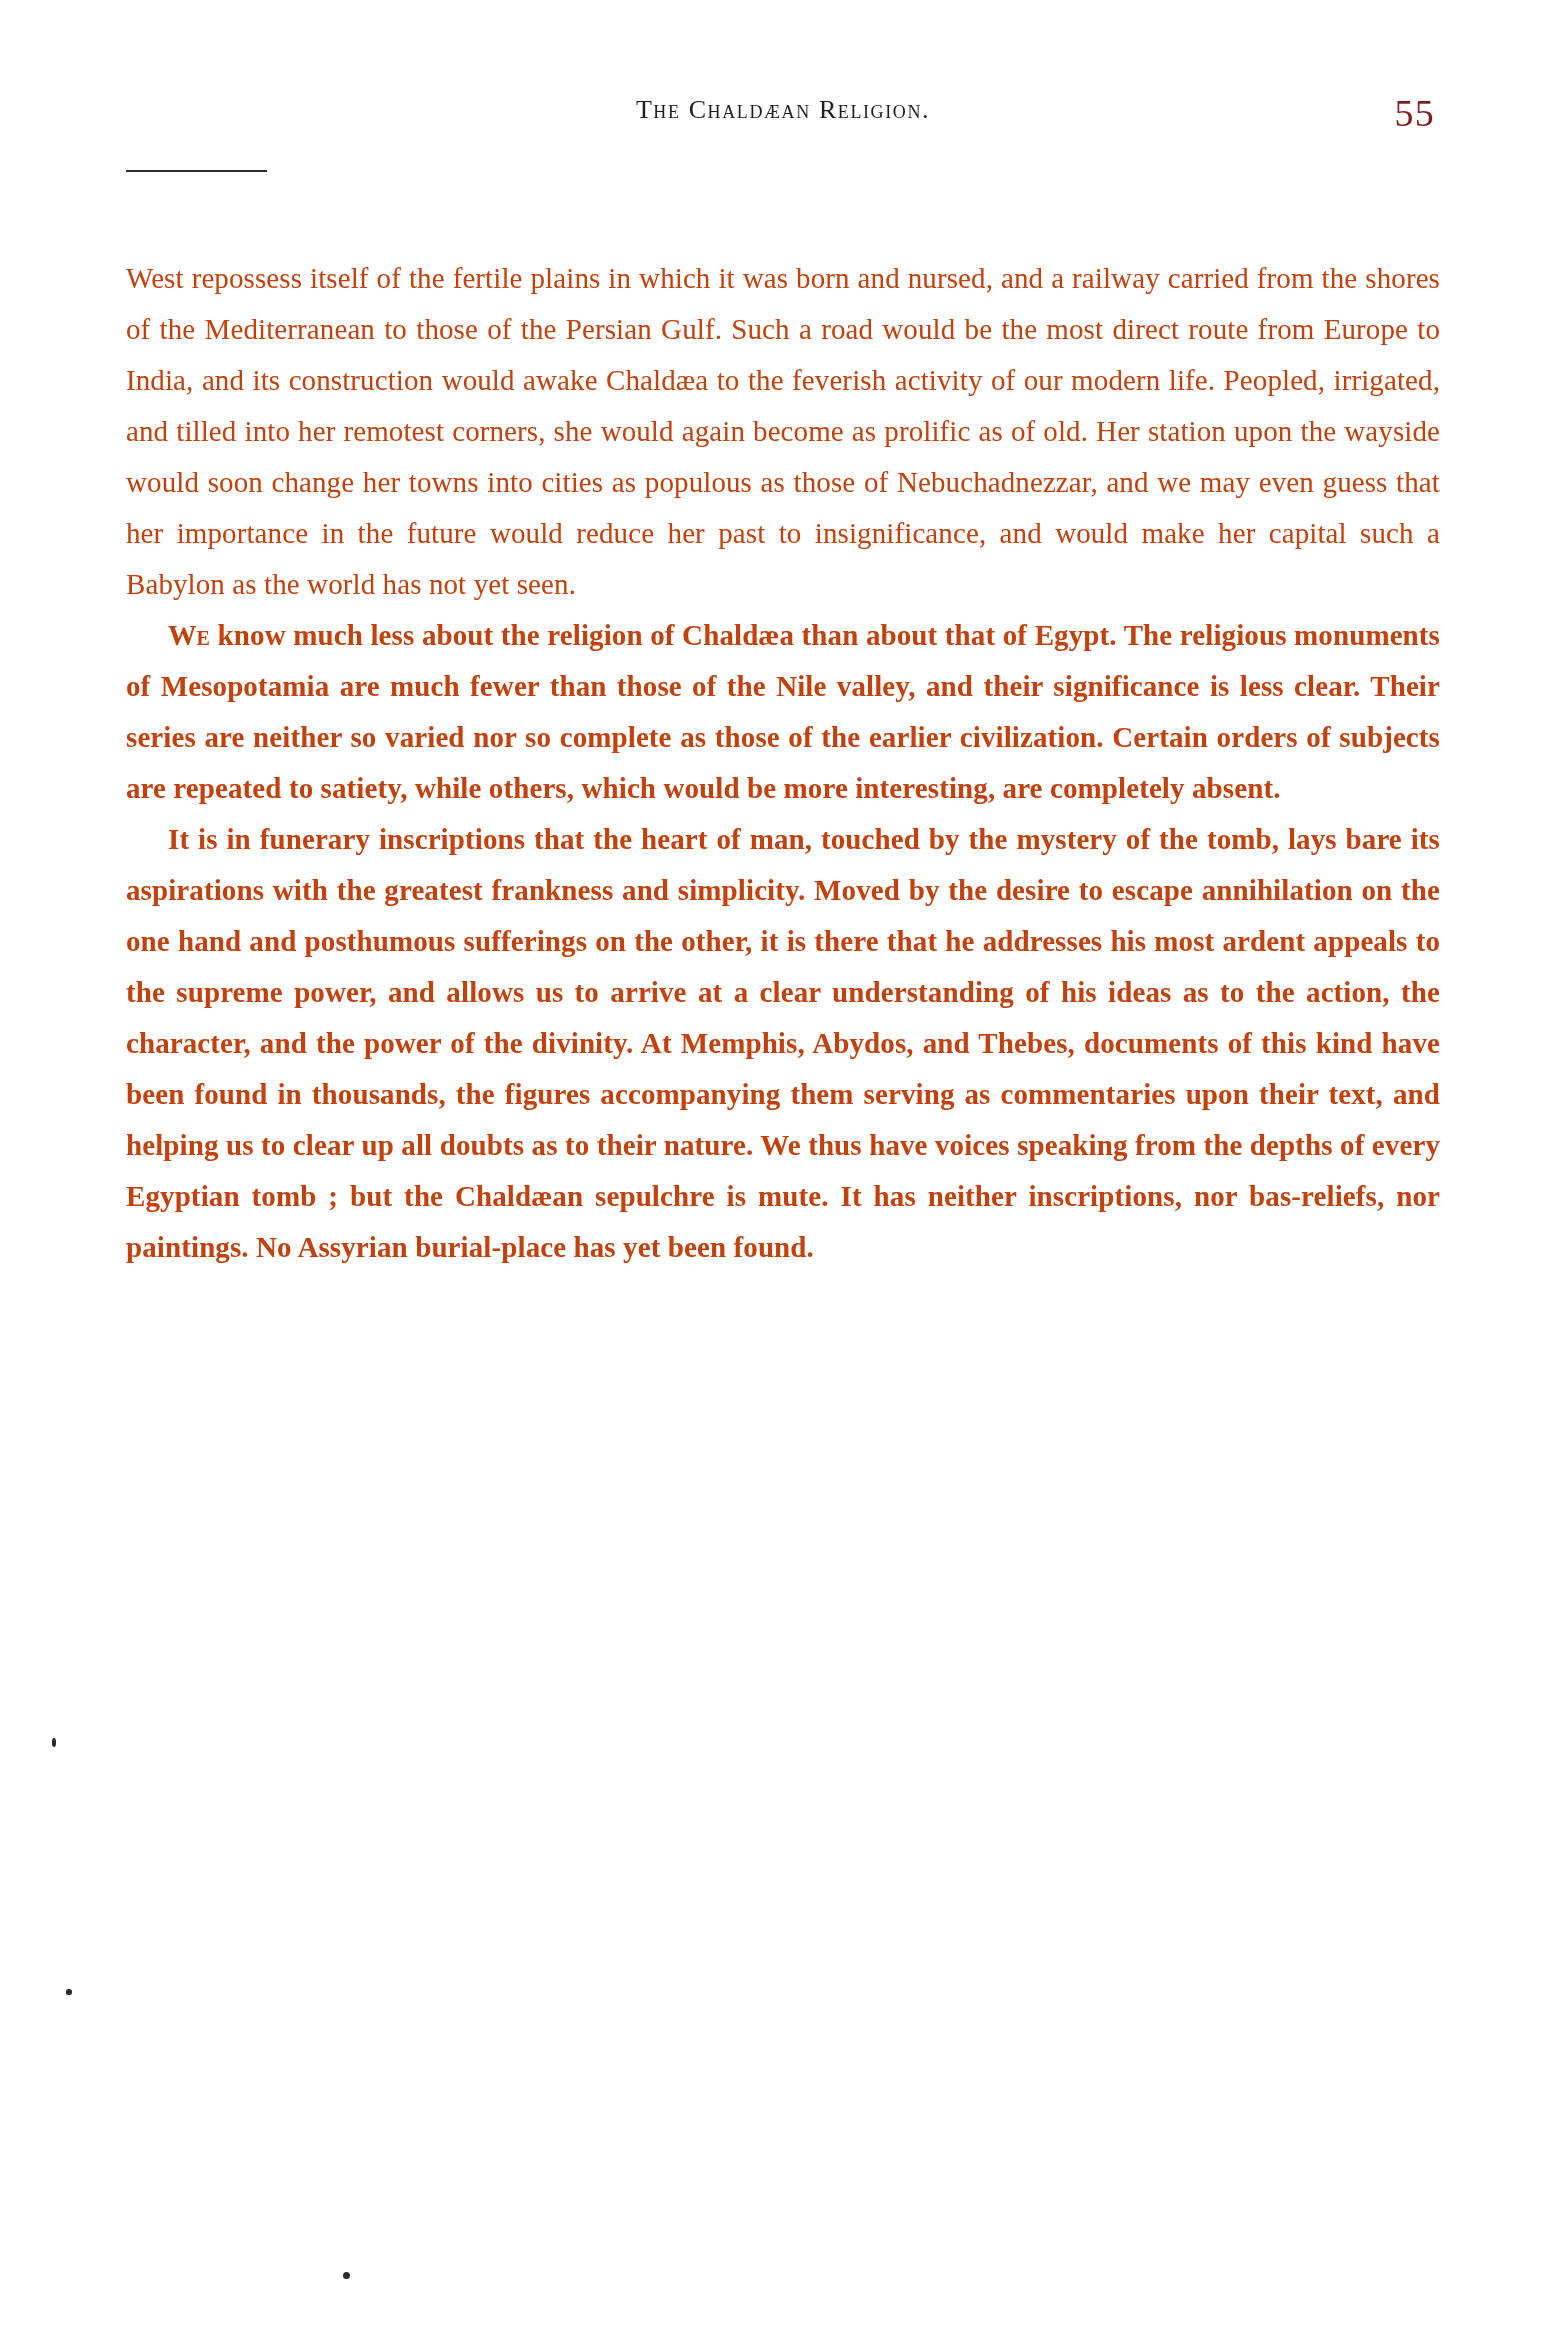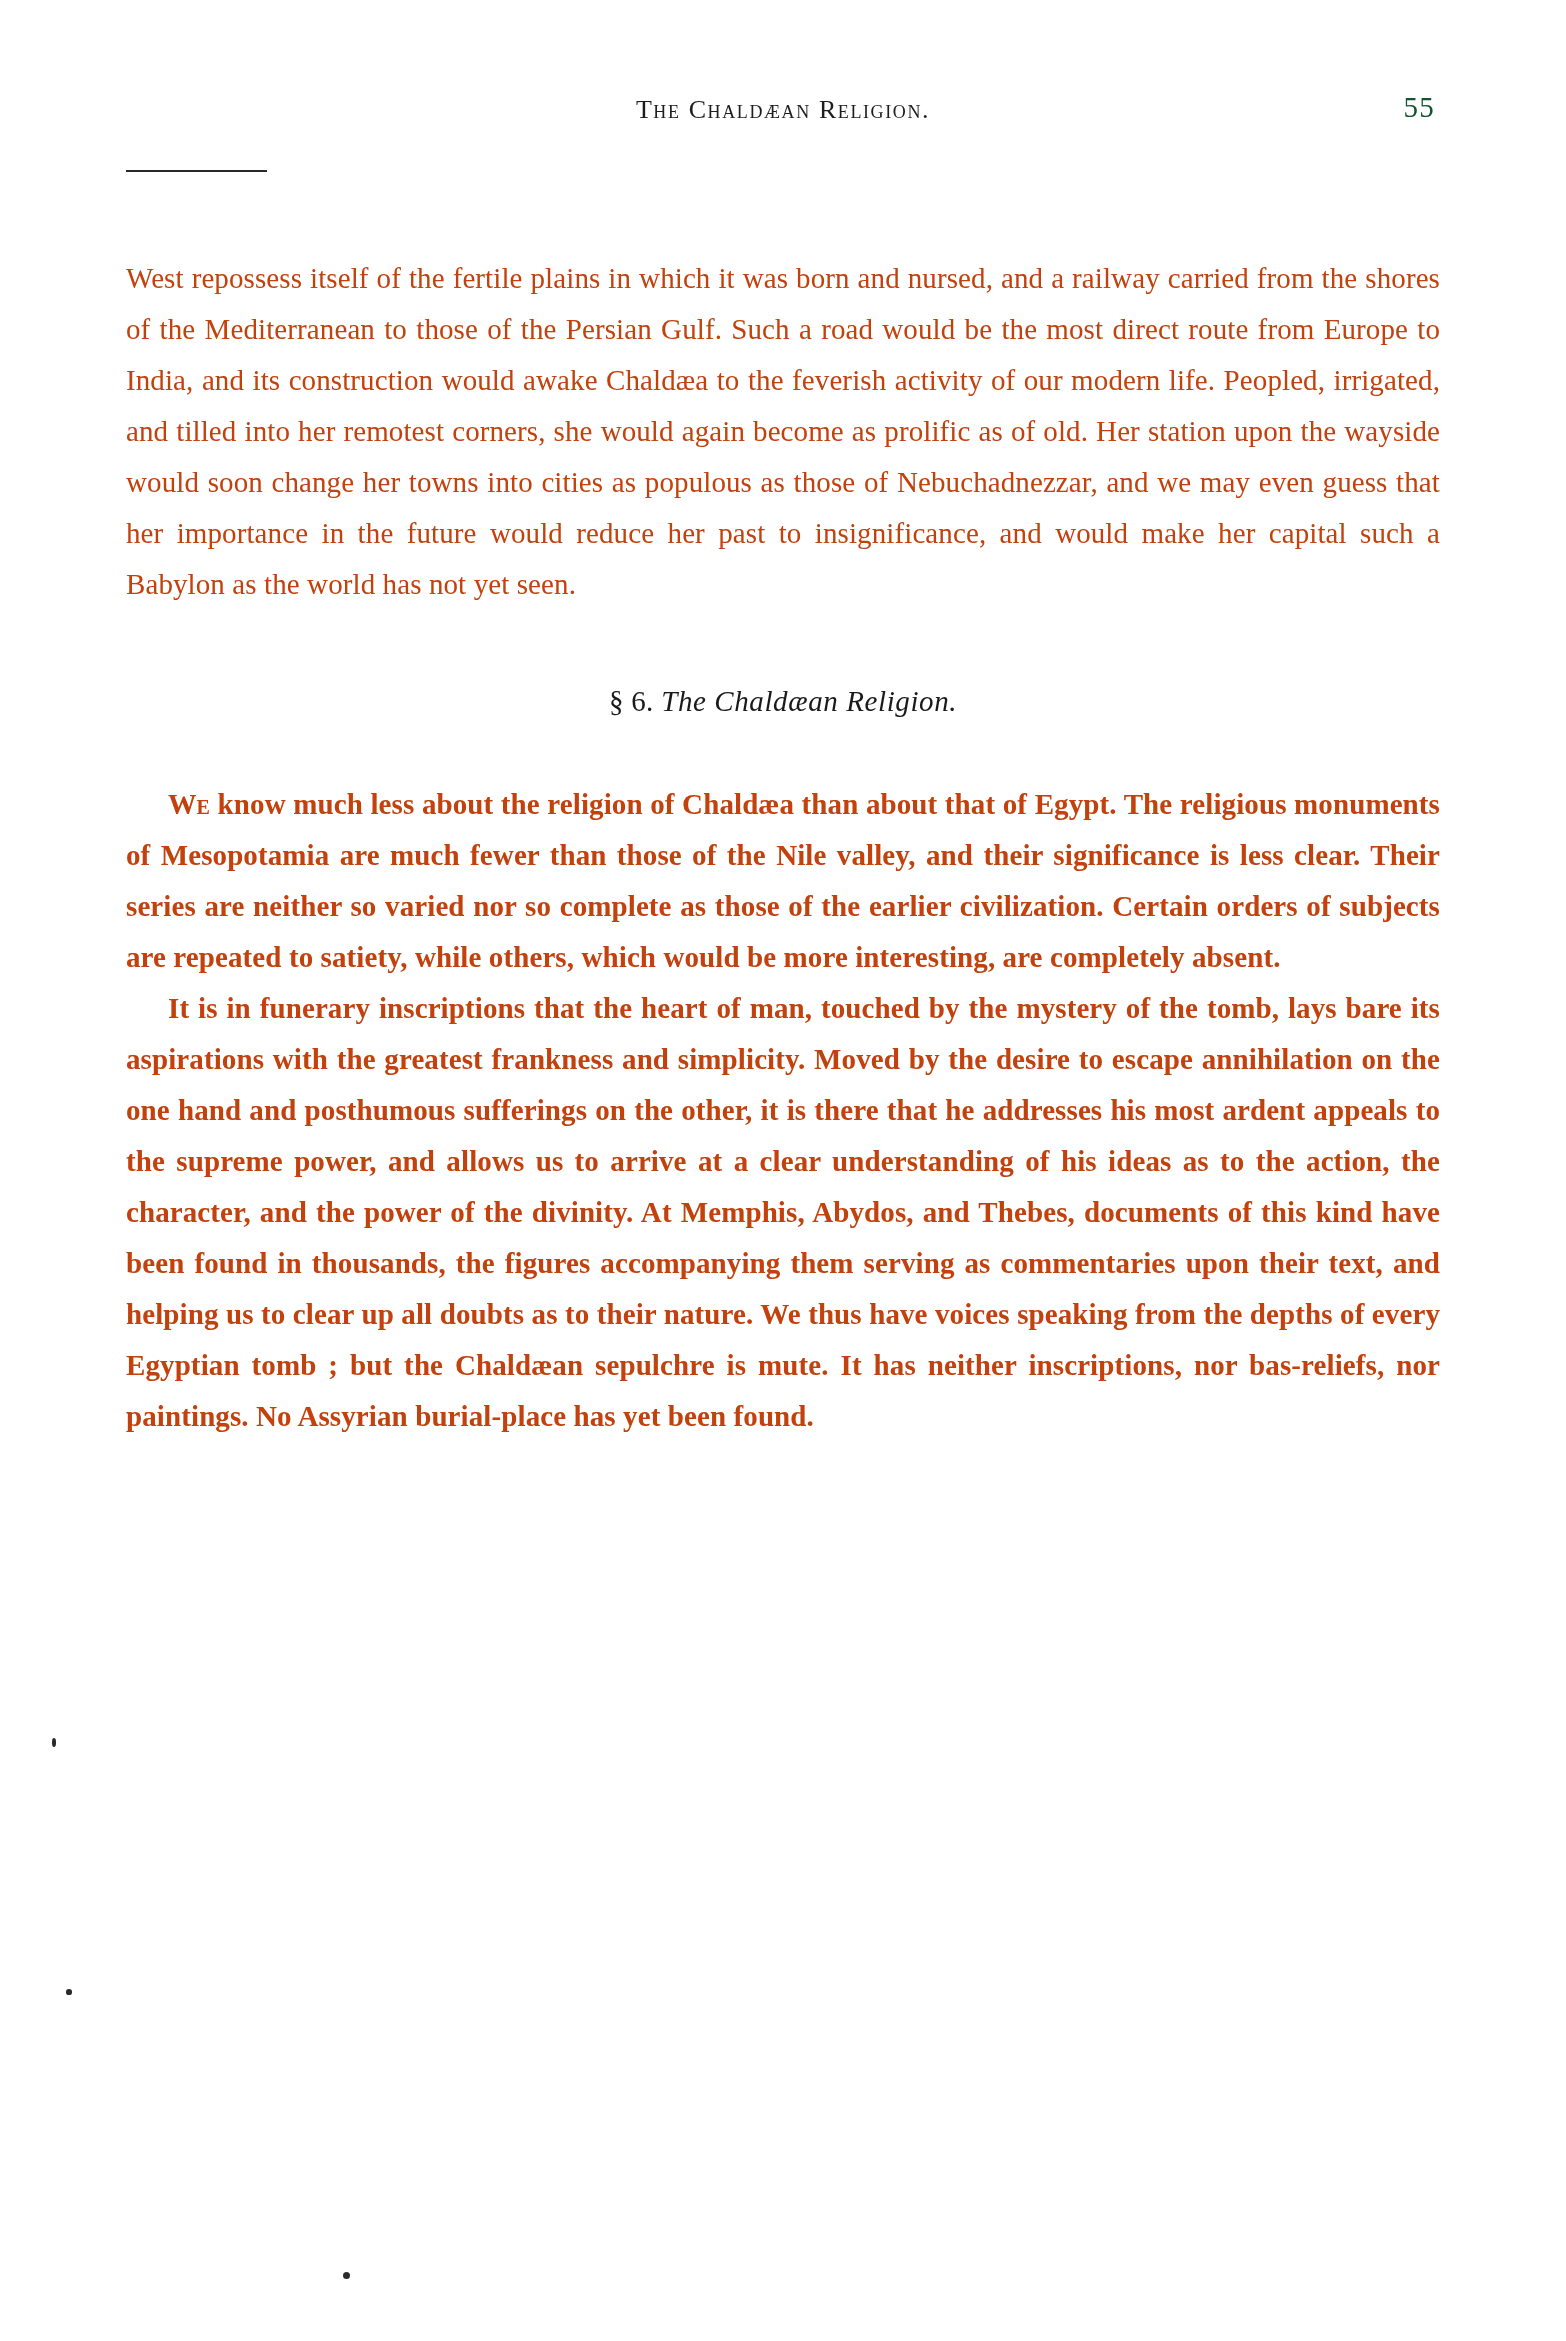--- a/index.html
+++ b/index.html
@@ -42,23 +42,23 @@
     font-size: 26px;
     letter-spacing: 1.6px;
     font-variant: small-caps;
     text-transform: capitalize;
     color: #1d1d1d;
   }
   .runhead-folio {
     position: absolute;
     right: 5px;
     top: -3.8px;
-    font-size: 29px;
+    font-size: 38px;
     letter-spacing: 1.3px;
-    color: #14532d;
+    color: #7f1d1d;
   }
   .rule {
     position: absolute;
     left: 0;
     top: 75px;
     width: 141px;
     height: 1.9px;
     background: #2a2a2a;
   }
   
@@ -119,25 +119,20 @@
     <div class="runhead">
       <span class="runhead-title">The Chaldæan Religion.</span>
       <span class="runhead-folio">55</span>
       <div class="rule"></div>
     </div>
 
     <div class="body">
 
       <p class="para">West repossess itself of the fertile plains in which it was born and nursed, and a railway carried from the shores of the Mediterranean to those of the Persian Gulf.  Such a road would be the most direct route from Europe to India, and its construction would awake Chaldæa to the feverish activity of our modern life.  Peopled, irrigated, and tilled into her remotest corners, she would again become as prolific as of old.  Her station upon the wayside would soon change her towns into cities as populous as those of Nebuchadnezzar, and we may even guess that her importance in the future would reduce her past to insignificance, and would make her capital such a Babylon as the world has not yet seen.</p>
 
-      <div class="section-head">
-        <span class="sect-sym">§</span>
-        <span class="sect-num">6.</span>
-        <span class="sect-title">The Chaldæan Religion.</span>
-      </div>
 
       <p class="para indent"><span class="smallcaps-lead">We</span><span> know much less about the religion of Chaldæa than about that of Egypt.  The religious monuments of Mesopotamia are much fewer than those of the Nile valley, and their significance is less clear.  Their series are neither so varied nor so complete as those of the earlier civilization.  Certain orders of subjects are repeated to satiety, while others, which would be more interesting, are completely absent.</span></p>
 
       <p class="para indent">It is in funerary inscriptions that the heart of man, touched by the mystery of the tomb, lays bare its aspirations with the greatest frankness and simplicity.  Moved by the desire to escape annihilation on the one hand and posthumous sufferings on the other, it is there that he addresses his most ardent appeals to the supreme power, and allows us to arrive at a clear understanding of his ideas as to the action, the character, and the power of the divinity.  At Memphis, Abydos, and Thebes, documents of this kind have been found in thousands, the figures accompanying them serving as commentaries upon their text, and helping us to clear up all doubts as to their nature.  We thus have voices speaking from the depths of every Egyptian tomb ; but the Chaldæan sepulchre is mute.  It has neither inscriptions, nor bas-reliefs, nor paintings.  No Assyrian burial-place has yet been found.</p>
 
 
     </div>
   </div>
 
   <span class="speck speck1"></span>

